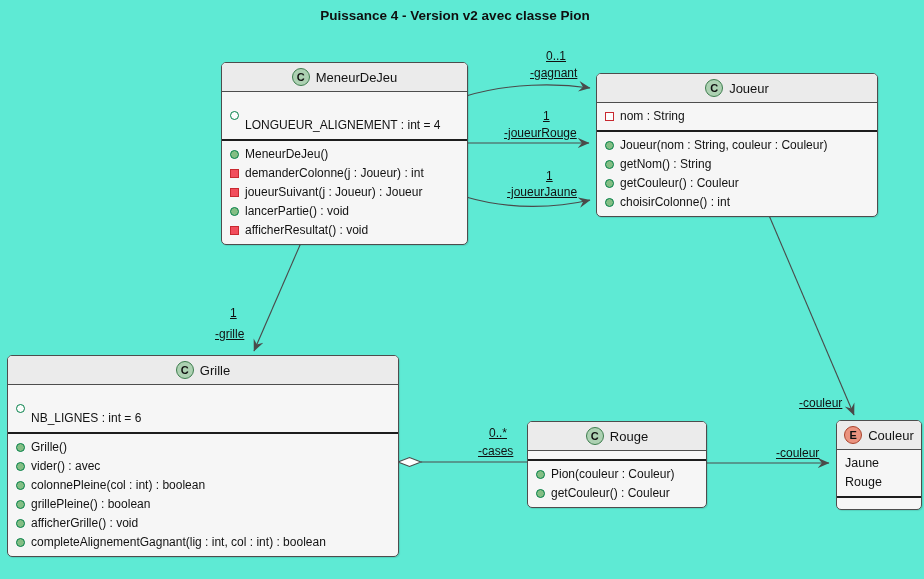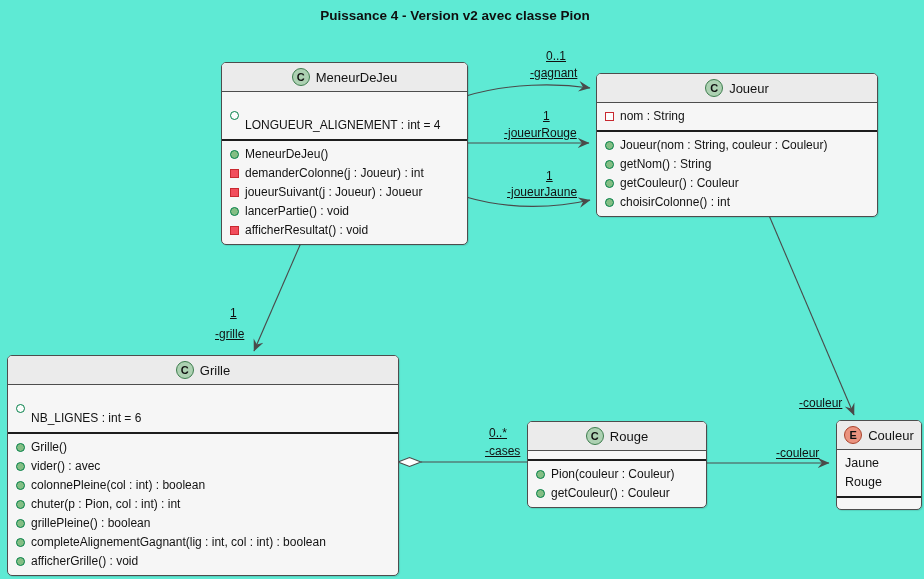--- a/index.html
+++ b/index.html
@@ -71,21 +71,21 @@
 
   <div class="edge-label" style="left:546px; top:49px;">0..1</div>
   <div class="edge-label" style="left:530px; top:66px;text-align:center;">-gagnant</div>
   <div class="edge-label" style="left:543px; top:109px;">1</div>
   <div class="edge-label" style="left:504px; top:126px;">-joueurRouge</div>
   <div class="edge-label" style="left:546px; top:169px;">1</div>
   <div class="edge-label" style="left:507px; top:185px;">-joueurJaune</div>
   <div class="edge-label" style="left:230px; top:306px;">1</div>
   <div class="edge-label" style="left:215px; top:327px;">-grille</div>
   <div class="edge-label" style="left:489px; top:426px;">0..*</div>
-  <div class="edge-label" style="left:478px; top:444px;margin-left:7px;">-cases</div>
+  <div class="edge-label" style="left:478px; top:444px;">-cases</div>
   <div class="edge-label" style="left:776px; top:446px;">-couleur</div>
   <div class="edge-label" style="left:799px; top:396px;">-couleur</div>
 
   <div class="uml-class" style="left:221px; top:62px; width:245px;">
     <div class="cls-header">
       <span class="stereo">C</span>
       <span class="cls-name">MeneurDeJeu</span>
     </div>
     <div class="sec fields">
       <div class="member">
@@ -167,33 +167,29 @@
       <div class="member">
         <span class="micon m-pub"></span>
         <span class="mtext">vider() : avec</span>
       </div>
       <div class="member">
         <span class="micon m-pub"></span>
         <span class="mtext">colonnePleine(col : int) : boolean</span>
       </div>
       <div class="member">
         <span class="micon m-pub"></span>
-        <span class="mtext">chuter(p : Pion, col : int) : int</span>
-      </div>
-      <div class="member">
-        <span class="micon m-pub"></span>
         <span class="mtext">grillePleine() : boolean</span>
       </div>
       <div class="member">
         <span class="micon m-pub"></span>
+        <span class="mtext">afficherGrille() : void</span>
+      </div>
+      <div class="member">
+        <span class="micon m-pub"></span>
         <span class="mtext">completeAlignementGagnant(lig : int, col : int) : boolean</span>
-      </div>
-      <div class="member">
-        <span class="micon m-pub"></span>
-        <span class="mtext">afficherGrille() : void</span>
       </div>
     </div>
   </div>
 
   <div class="uml-class" style="left:527px; top:421px; width:178px;">
     <div class="cls-header">
       <span class="stereo">C</span>
       <span class="cls-name">Rouge</span>
     </div>
     <div class="sec fields empty-strip"></div>

